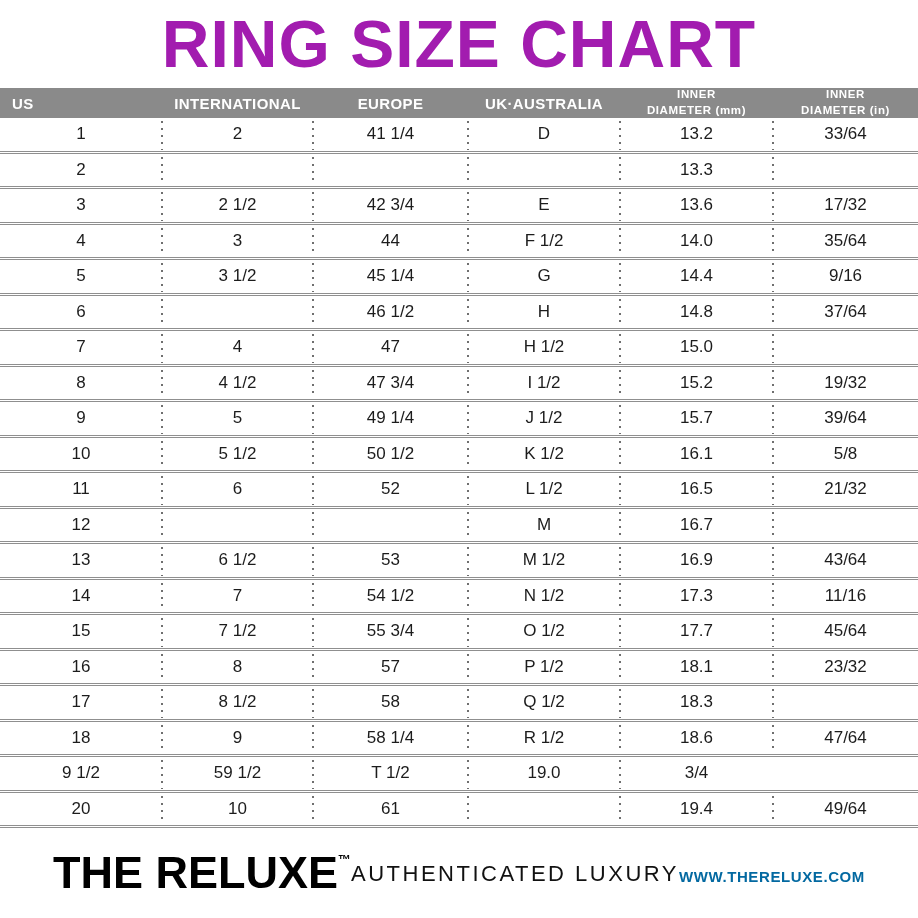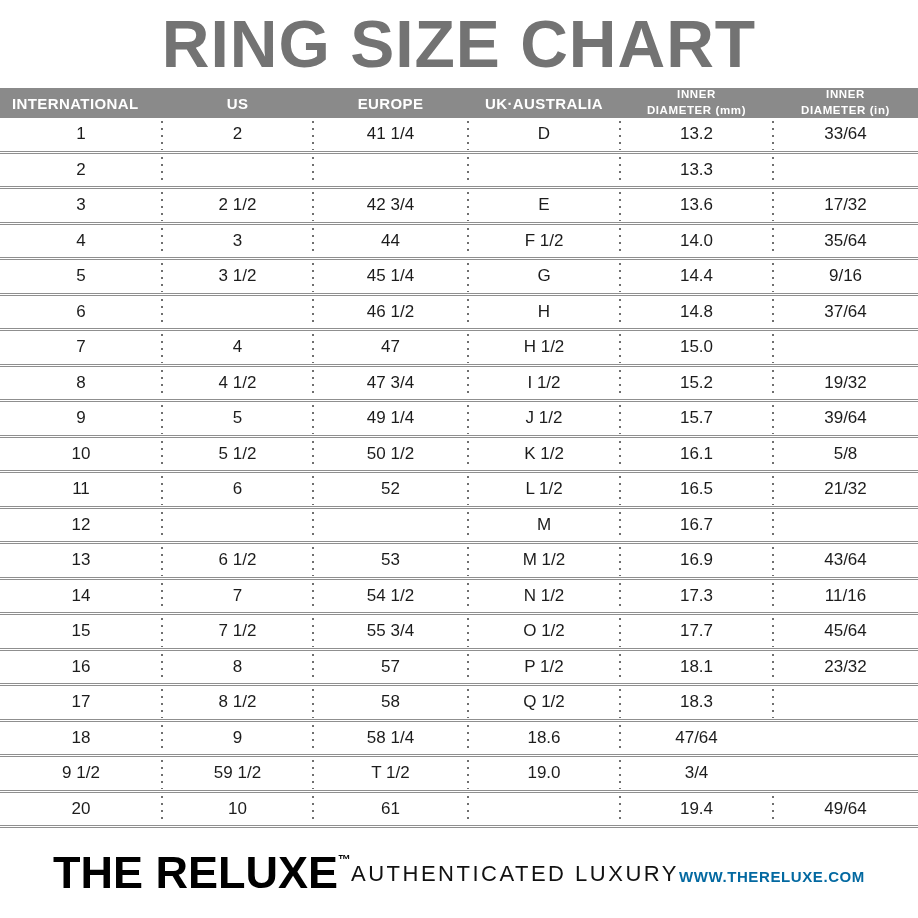--- a/index.html
+++ b/index.html
@@ -17,21 +17,21 @@
   
   .title {
     margin: 0;
     height: 88px;
     display: flex;
     align-items: center;
     justify-content: center;
     font-size: 66px;
     font-weight: 900;
     letter-spacing: 1px;
-    color: #737373;
+    color: #a21caf;
     white-space: nowrap;
   }
   
   .table { width: 918px; }
   .t-head {
     display: grid;
     grid-template-columns: 162px 151px 155px 152px 153px 145px;
     height: 30px;
     background: #8a8a8a;
     color: #ffffff;
@@ -127,24 +127,24 @@
 </head>
 <body>
 
 <div class="page">
 
   <h1 class="title">RING SIZE CHART</h1>
 
   <div class="table">
     <div class="t-head" id="thead">
         <div class="h-cell">
+          <span>US</span>
+        </div>
+        <div class="h-cell">
           <span>INTERNATIONAL</span>
-        </div>
-        <div class="h-cell">
-          <span>US</span>
         </div>
         <div class="h-cell">
           <span>EUROPE</span>
         </div>
         <div class="h-cell">
           <span>UK·AUSTRALIA</span>
         </div>
         <div class="h-cell two-line">
           <span>INNER</span>
           <span>DIAMETER (mm)</span>
@@ -288,20 +288,21 @@
           <div class="t-cell">8 1/2</div>
           <div class="t-cell">58</div>
           <div class="t-cell">Q 1/2</div>
           <div class="t-cell">18.3</div>
           <div class="t-cell"></div>
         </div>
         <div class="t-row">
           <div class="t-cell">18</div>
           <div class="t-cell">9</div>
           <div class="t-cell">58 1/4</div>
+          <div class="t-cell">R 1/2</div>
           <div class="t-cell">18.6</div>
           <div class="t-cell">47/64</div>
         </div>
         <div class="t-row">
           <div class="t-cell">9 1/2</div>
           <div class="t-cell">59 1/2</div>
           <div class="t-cell">T 1/2</div>
           <div class="t-cell">19.0</div>
           <div class="t-cell">3/4</div>
         </div>

